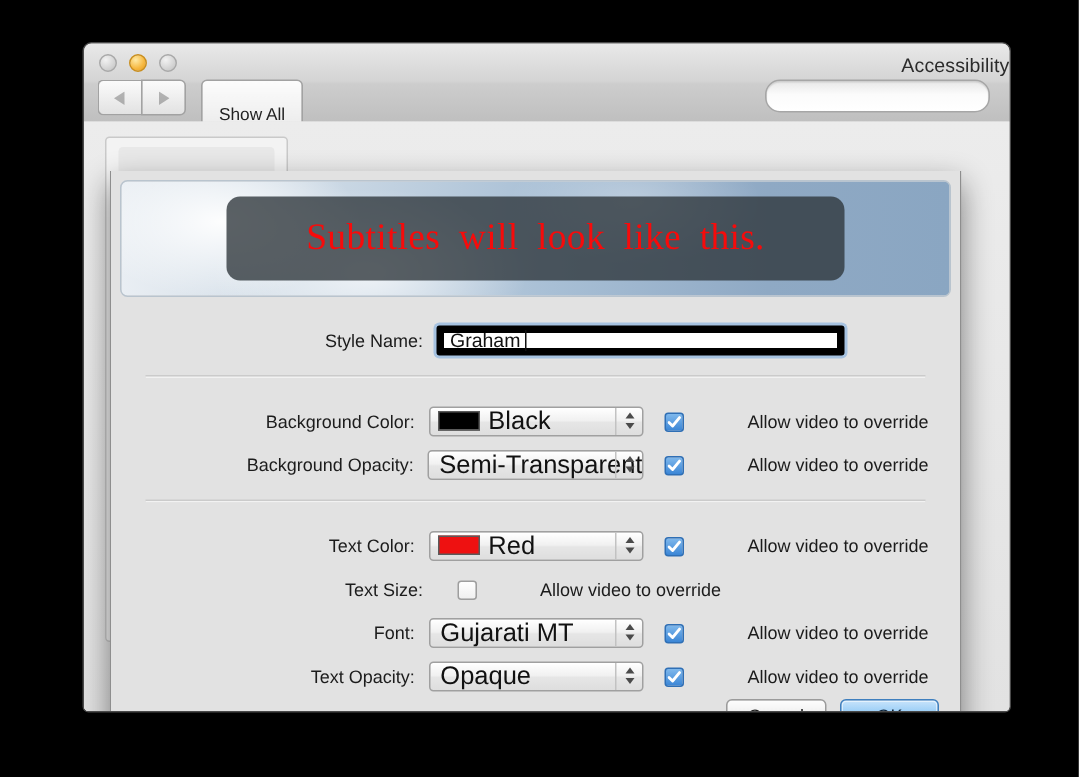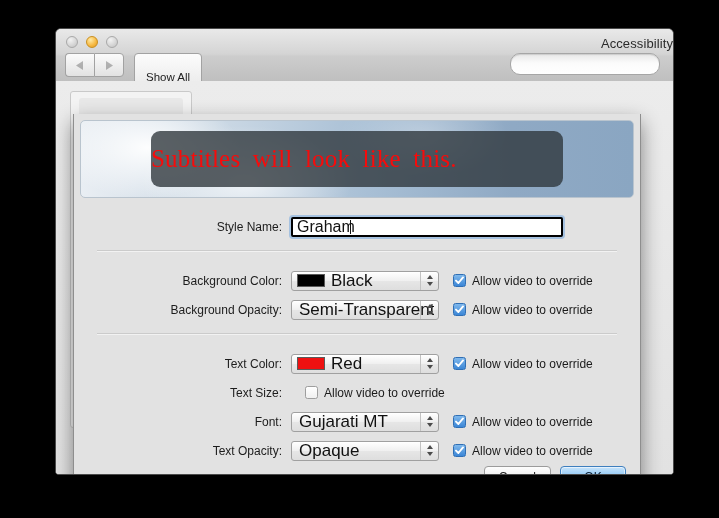--- a/index.html
+++ b/index.html
@@ -89,43 +89,43 @@
       radial-gradient(150px 80px at 30% 80%,rgba(255,255,255,.72),rgba(255,255,255,0) 70%),
       radial-gradient(120px 60px at 62% 18%,rgba(255,255,255,.30),rgba(255,255,255,0) 70%),
       linear-gradient(to right,#e9eef3 0%,#cfdbe6 22%,#a8bfd5 52%,#8fa9c4 78%,#8aa6c2 100%);
     border:1px solid #b9c4ce;box-sizing:border-box;
     overflow:hidden;
   }
   #captionbox{
     position:absolute;left:70px;top:10px;right:70px;height:56px;
     background:rgba(45,52,58,.78);
     border-radius:9px;
-    display:flex;align-items:center;justify-content:flex-start;
+    display:flex;align-items:center;justify-content:center;
   }
   #captiontext{
     font-family:"Liberation Serif","DejaVu Serif",serif;
     font-size:25px;color:#f70b0b;white-space:nowrap;
     letter-spacing:.2px;word-spacing:6px;
   }
 
   
   #form{position:relative;padding:0 21px;}
   .row{display:flex;align-items:center;height:29px;}
   .row .lbl{
     width:196px;text-align:right;padding-right:9px;
     font-size:12px;color:#1c1c1c;box-sizing:border-box;
   }
   .sep{height:1px;background:#cbcbcb;border-bottom:1px solid #f2f2f2;margin:9px 2px;}
 
   
   .textfield-wrap{position:relative;}
   .textfield{
     width:272px;height:20px;box-sizing:border-box;
-    border:2px solid #000000;border-radius:2px;background:#fff;
-    font-family:"Liberation Sans",sans-serif;font-size:16px;color:#111;
+    border:5px solid #000000;border-radius:2px;background:#fff;
+    font-family:"Liberation Sans",sans-serif;font-size:13px;color:#111;
     padding:0 4px;outline:none;
     box-shadow:0 0 0 2px rgba(116,168,222,.55);
   }
   .caret{
     position:absolute;left:59px;top:3px;width:1px;height:14px;background:#111;
   }
 
   
   .popup{
     position:relative;width:148px;height:20px;box-sizing:border-box;
@@ -143,21 +143,21 @@
   .popup .arrows{
     position:absolute;right:0;top:0;bottom:0;width:17px;
     border-left:1px solid #c2c2c2;
     display:flex;flex-direction:column;align-items:center;justify-content:center;gap:3px;
   }
   .tri{width:0;height:0;border-left:3.5px solid transparent;border-right:3.5px solid transparent;}
   .tri.up{border-bottom:4px solid #4a4a4a;}
   .tri.dn{border-top:4px solid #4a4a4a;}
 
   
-  .chkwrap{display:flex;align-items:flex-start;margin-left:14px;}
+  .chkwrap{display:flex;align-items:flex-end;margin-left:14px;gap:36px;}
   .chk{
     width:13px;height:13px;box-sizing:border-box;border-radius:2.5px;
     display:flex;align-items:center;justify-content:center;flex:none;
   }
   .chk.on{
     background:linear-gradient(to bottom,#7fb8ec,#3b86d6);
     border:1px solid #2f6fb5;
   }
   .chk.off{
     background:linear-gradient(to bottom,#ffffff,#f0f0f0);

